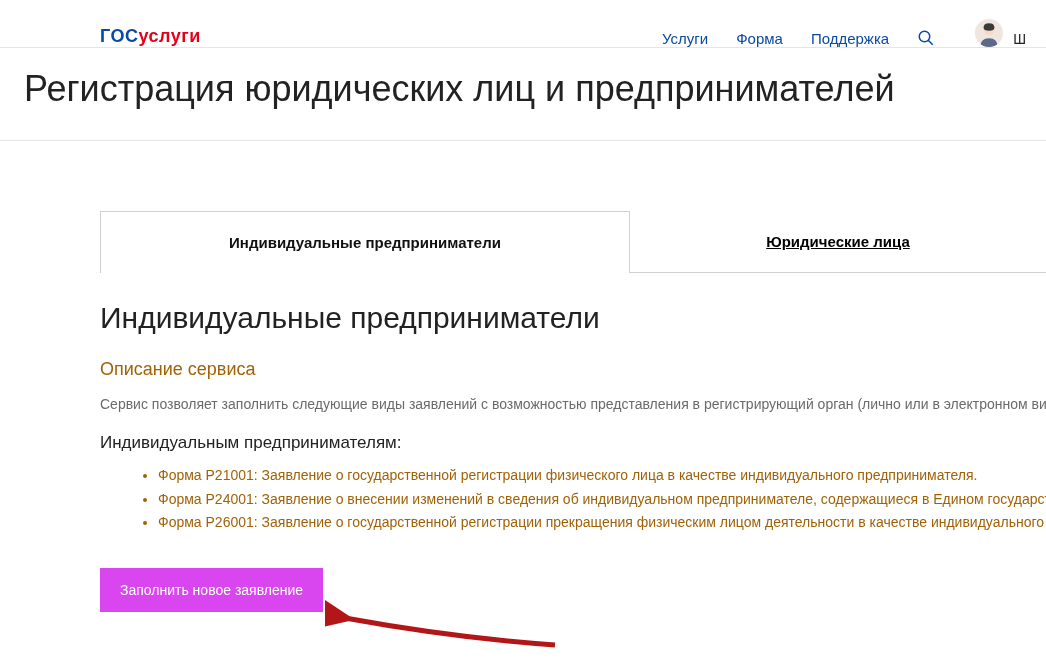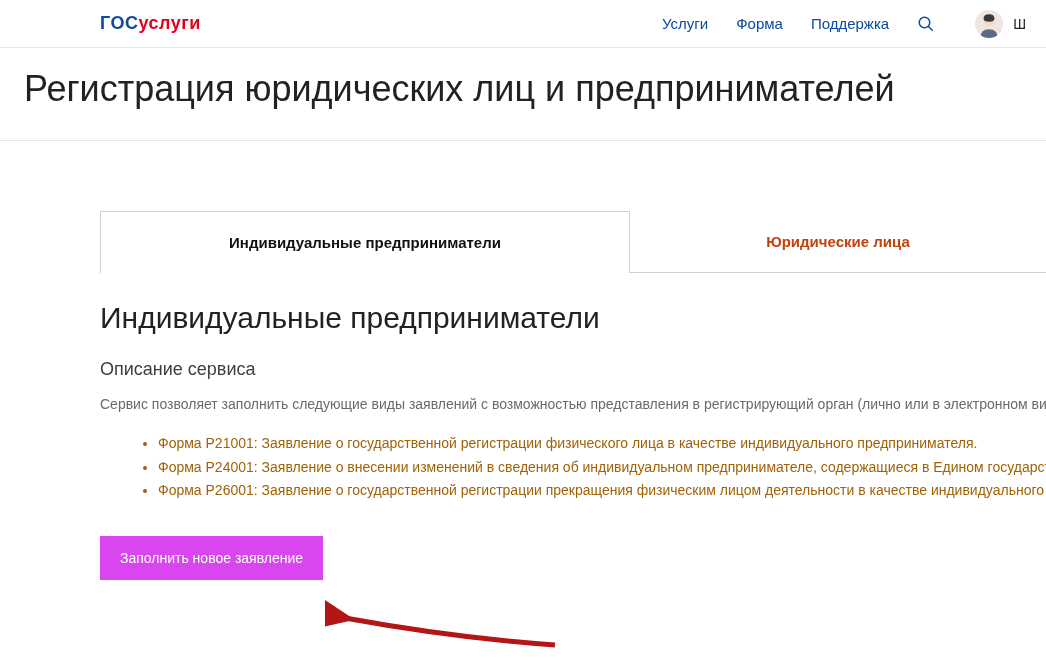--- a/index.html
+++ b/index.html
@@ -8,21 +8,21 @@
     color: #222;
     background: #fff;
     width: 1046px;
     overflow-x: hidden;
   }
   
   .header {
     border-bottom: 1px solid #e5e5e5;
     height: 48px;
     display: flex;
-    align-items: center;
+    align-items: flex-end;
     padding: 0 20px 0 100px;
   }
   .logo {
     font-weight: bold;
     font-size: 18px;
     letter-spacing: 0.5px;
     cursor: pointer;
   }
   .logo .gos { color: #0b4aa2; text-transform: uppercase; }
   .logo .usl { color: #e2011a; }
@@ -85,34 +85,35 @@
   .tab.active {
     width: 530px;
     border: 1px solid #d0d0d0;
     border-bottom: none;
     font-weight: bold;
     color: #111;
   }
   .tab.inactive {
     width: 416px;
     border-bottom: 1px solid #d0d0d0;
-    color: #c2410c;
+    color: #000000;
     font-weight: bold;
+    text-decoration: underline;
   }
   
   .section-title {
     font-size: 30px;
     font-weight: 300;
     color: #222;
     margin-bottom: 24px;
   }
   .subheading {
     font-size: 18px;
     font-weight: 400;
-    color: #404040;
+    color: #a16207;
     margin-bottom: 14px;
   }
   .desc {
     font-size: 14px;
     color: #6a6a6a;
     line-height: 1.5;
     margin-bottom: 18px;
     white-space: nowrap;
   }
   .subheading2 {
@@ -187,20 +188,21 @@
 <div class="content">
   
   <div class="tabs">
     <div class="tab active">Индивидуальные предприниматели</div>
     <div class="tab inactive">Юридические лица</div>
   </div>
 
   <h2 class="section-title">Индивидуальные предприниматели</h2>
   <h3 class="subheading">Описание сервиса</h3>
   <p class="desc">Сервис позволяет заполнить следующие виды заявлений с возможностью представления в регистрирующий орган (лично или в электронном виде):</p>
+  <h3 class="subheading2">Индивидуальным предпринимателям:</h3>
   <ul class="forms">
     <li>Форма Р21001: Заявление о государственной регистрации физического лица в качестве индивидуального предпринимателя.</li>
     <li>Форма Р24001: Заявление о внесении изменений в сведения об индивидуальном предпринимателе, содержащиеся в Едином государственном реестре индивидуальных предпринимателей.</li>
     <li>Форма Р26001: Заявление о государственной регистрации прекращения физическим лицом деятельности в качестве индивидуального предпринимателя.</li>
   </ul>
   <button class="primary-btn">Заполнить новое заявление</button>
 </div>
 
 <div class="arrow-wrap">
   <svg viewBox="0 0 240 60" width="240" height="60">

